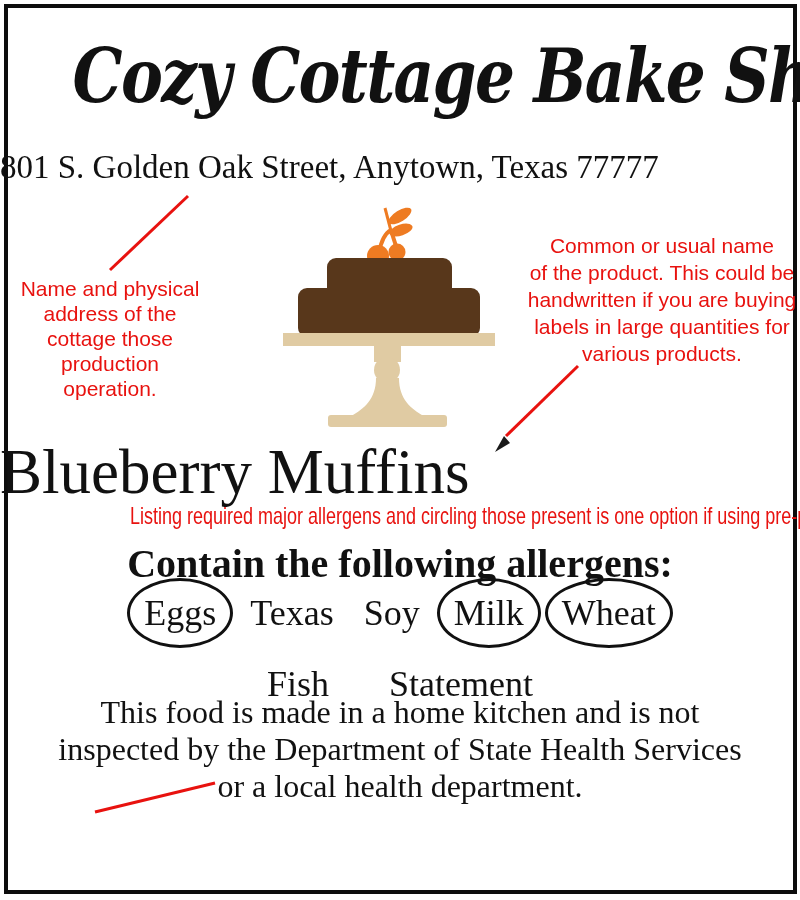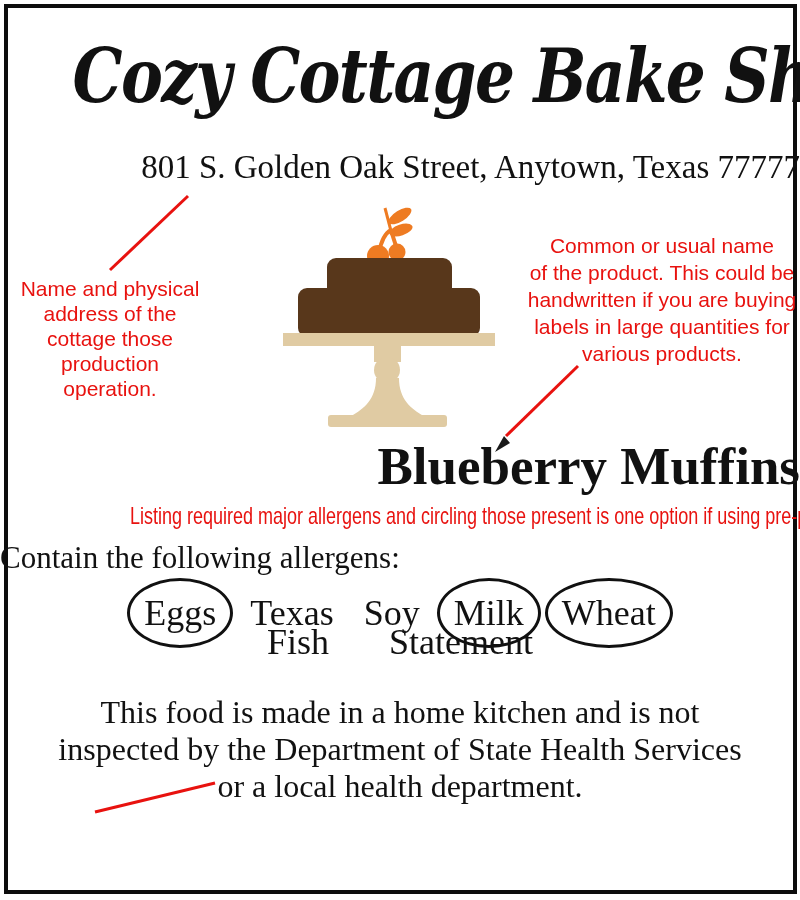--- a/index.html
+++ b/index.html
@@ -12,36 +12,36 @@
     border:4px solid #0d0d0d;pointer-events:none;
   }
   
   .shop-name{
     position:absolute;left:0;top:36px;width:100%;text-align:center;
     font-family:"DejaVu Serif", serif;font-style:italic;font-weight:bold;
     font-size:74px;line-height:1.1;letter-spacing:-2px;white-space:nowrap;
   }
   .shop-name>span{display:inline-block;transform:scaleX(.85);transform-origin:center;}
   .shop-address{
-    position:absolute;left:0;top:149px;width:100%;text-align:right;
+    position:absolute;left:0;top:149px;width:100%;text-align:left;
     font-size:33px;white-space:nowrap;
   }
   .product-name{
-    position:absolute;left:0;top:436px;width:100%;text-align:right;
-    font-size:53px;font-weight:bold;white-space:nowrap;
+    position:absolute;left:0;top:436px;width:100%;text-align:left;
+    font-size:63px;font-weight:normal;white-space:nowrap;
   }
   .allergen-heading{
-    position:absolute;left:0;top:540px;width:100%;font-size:31px;
+    position:absolute;left:0;top:540px;width:100%;text-align:center;font-size:40px;font-weight:bold;
   }
   .allergen-row{
     position:absolute;left:0;width:100%;display:flex;justify-content:center;
     align-items:center;font-size:36px;
   }
   .allergen-row.row1{top:580px;height:66px;gap:30px;}
-  .allergen-row.row2{top:620px;height:44px;gap:60px;}
+  .allergen-row.row2{top:662px;height:44px;gap:60px;}
   .circled{
     border:3px solid #111;border-radius:50%;
     padding:11px 14px;margin:-14px -13px;
   }
   .statement{
     position:absolute;left:0;top:694px;width:100%;text-align:center;
     font-size:32px;line-height:37px;white-space:pre-line;
   }
   
   .note{

